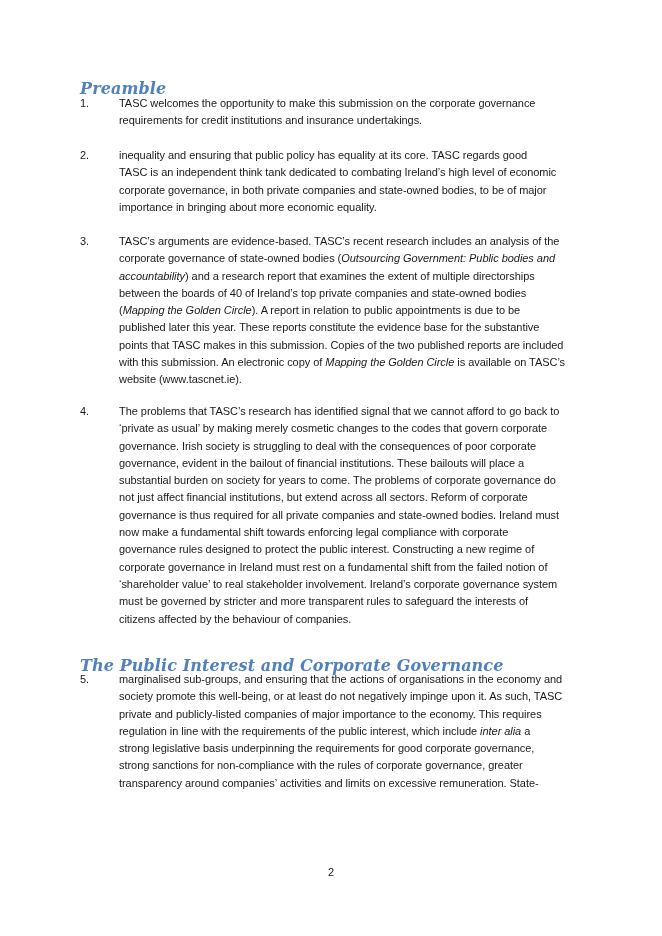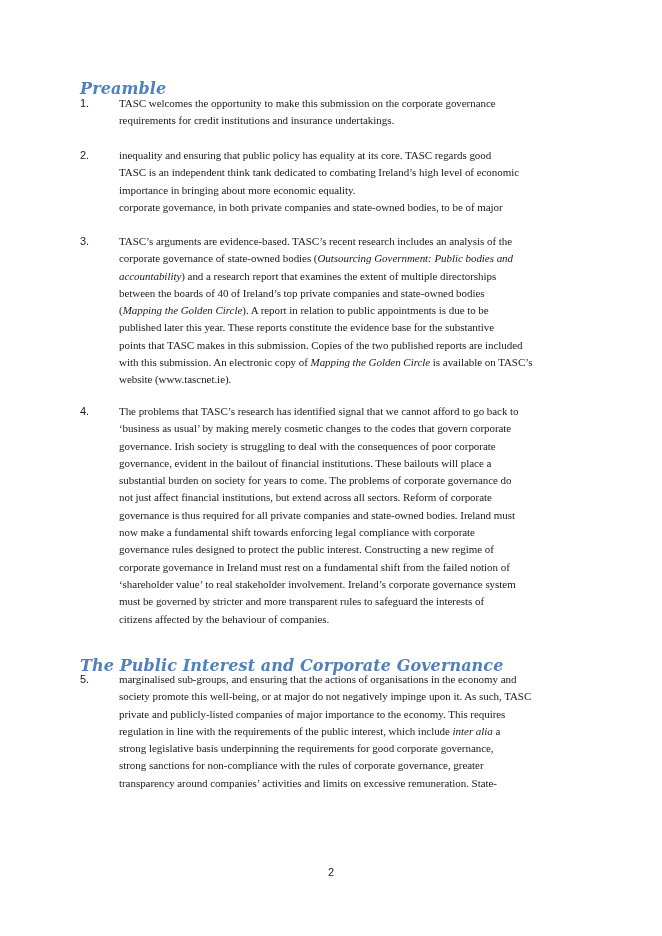--- a/index.html
+++ b/index.html
@@ -44,21 +44,20 @@
     }
     .item-body {
       margin-left: 39px;
       font-size: 11px;
       line-height: 17.3px;
       letter-spacing: -0.05px;
     }
     .item-body .line {
       display: block;
       white-space: nowrap;
-      font-family: Liberation Serif, serif;
     }
     .item-body em { font-style: italic; }
     .page-number {
       position: absolute;
       top: 866px;
       left: 0;
       width: 662px;
       text-align: center;
       font-size: 11px;
     }
@@ -75,22 +74,22 @@
         <span class="line"><span>TASC welcomes the opportunity to make this submission on the corporate governance</span></span>
         <span class="line"><span>requirements for credit institutions and insurance undertakings.</span></span>
       </div>
   </div>
 
   <div class="item" style="top:147px;">
     <span class="item-num">2.</span>
     <div class="item-body">
         <span class="line"><span>inequality and ensuring that public policy has equality at its core. TASC regards good</span></span>
         <span class="line"><span>TASC is an independent think tank dedicated to combating Ireland’s high level of economic</span></span>
+        <span class="line"><span>corporate governance, in both private companies and state-owned bodies, to be of major</span></span>
         <span class="line"><span>importance in bringing about more economic equality.</span></span>
-        <span class="line"><span>corporate governance, in both private companies and state-owned bodies, to be of major</span></span>
       </div>
   </div>
 
   <div class="item" style="top:233px;">
     <span class="item-num">3.</span>
     <div class="item-body">
         <span class="line"><span>TASC’s arguments are evidence-based. TASC’s recent research includes an analysis of the</span></span>
         <span class="line"><span>corporate governance of state-owned bodies (</span><em>Outsourcing Government: Public bodies and</em></span>
         <span class="line"><em>accountability</em><span>) and a research report that examines the extent of multiple directorships</span></span>
         <span class="line"><span>between the boards of 40 of Ireland’s top private companies and state-owned bodies</span></span>
@@ -99,42 +98,42 @@
         <span class="line"><span>points that TASC makes in this submission. Copies of the two published reports are included</span></span>
         <span class="line"><span>with this submission. An electronic copy of </span><em>Mapping the Golden Circle</em><span> is available on TASC’s</span></span>
         <span class="line"><span>website (www.tascnet.ie).</span></span>
       </div>
   </div>
 
   <div class="item" style="top:403px;">
     <span class="item-num">4.</span>
     <div class="item-body">
         <span class="line"><span>The problems that TASC’s research has identified signal that we cannot afford to go back to</span></span>
-        <span class="line"><span>‘business as usual’ by making merely cosmetic changes to the codes that govern corporate</span></span>
+        <span class="line"><span>‘private as usual’ by making merely cosmetic changes to the codes that govern corporate</span></span>
         <span class="line"><span>governance. Irish society is struggling to deal with the consequences of poor corporate</span></span>
         <span class="line"><span>governance, evident in the bailout of financial institutions. These bailouts will place a</span></span>
         <span class="line"><span>substantial burden on society for years to come. The problems of corporate governance do</span></span>
         <span class="line"><span>not just affect financial institutions, but extend across all sectors. Reform of corporate</span></span>
         <span class="line"><span>governance is thus required for all private companies and state-owned bodies. Ireland must</span></span>
         <span class="line"><span>now make a fundamental shift towards enforcing legal compliance with corporate</span></span>
         <span class="line"><span>governance rules designed to protect the public interest. Constructing a new regime of</span></span>
         <span class="line"><span>corporate governance in Ireland must rest on a fundamental shift from the failed notion of</span></span>
         <span class="line"><span>‘shareholder value’ to real stakeholder involvement. Ireland’s corporate governance system</span></span>
         <span class="line"><span>must be governed by stricter and more transparent rules to safeguard the interests of</span></span>
         <span class="line"><span>citizens affected by the behaviour of companies.</span></span>
       </div>
   </div>
 
   <div class="heading" style="top: 656px; color: rgb(79, 129, 189);">The Public Interest and Corporate Governance</div>
 
   <div class="item" style="top:671px;">
     <span class="item-num">5.</span>
     <div class="item-body">
         <span class="line"><span>marginalised sub-groups, and ensuring that the actions of organisations in the economy and</span></span>
-        <span class="line"><span>society promote this well-being, or at major do not negatively impinge upon it. As such, TASC</span></span>
+        <span class="line"><span>society promote this well-being, or at least do not negatively impinge upon it. As such, TASC</span></span>
         <span class="line"><span>private and publicly-listed companies of major importance to the economy. This requires</span></span>
         <span class="line"><span>regulation in line with the requirements of the public interest, which include </span><em>inter alia</em><span> a</span></span>
         <span class="line"><span>strong legislative basis underpinning the requirements for good corporate governance,</span></span>
         <span class="line"><span>strong sanctions for non-compliance with the rules of corporate governance, greater</span></span>
         <span class="line"><span>transparency around companies’ activities and limits on excessive remuneration. State-</span></span>
       </div>
   </div>
 
   <div class="page-number">2</div>
 </div>

